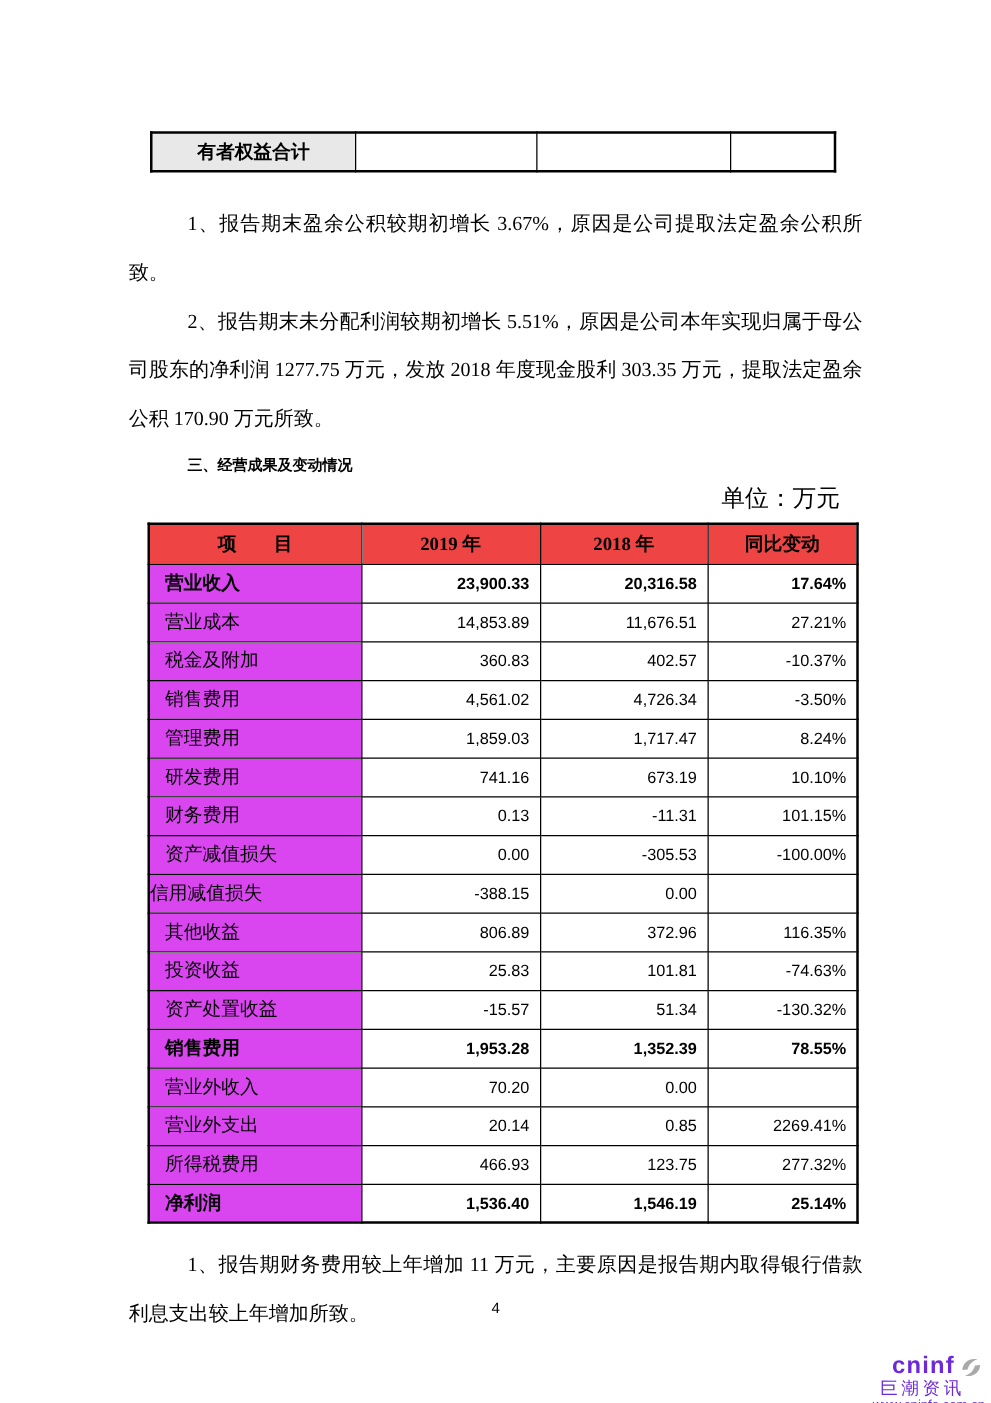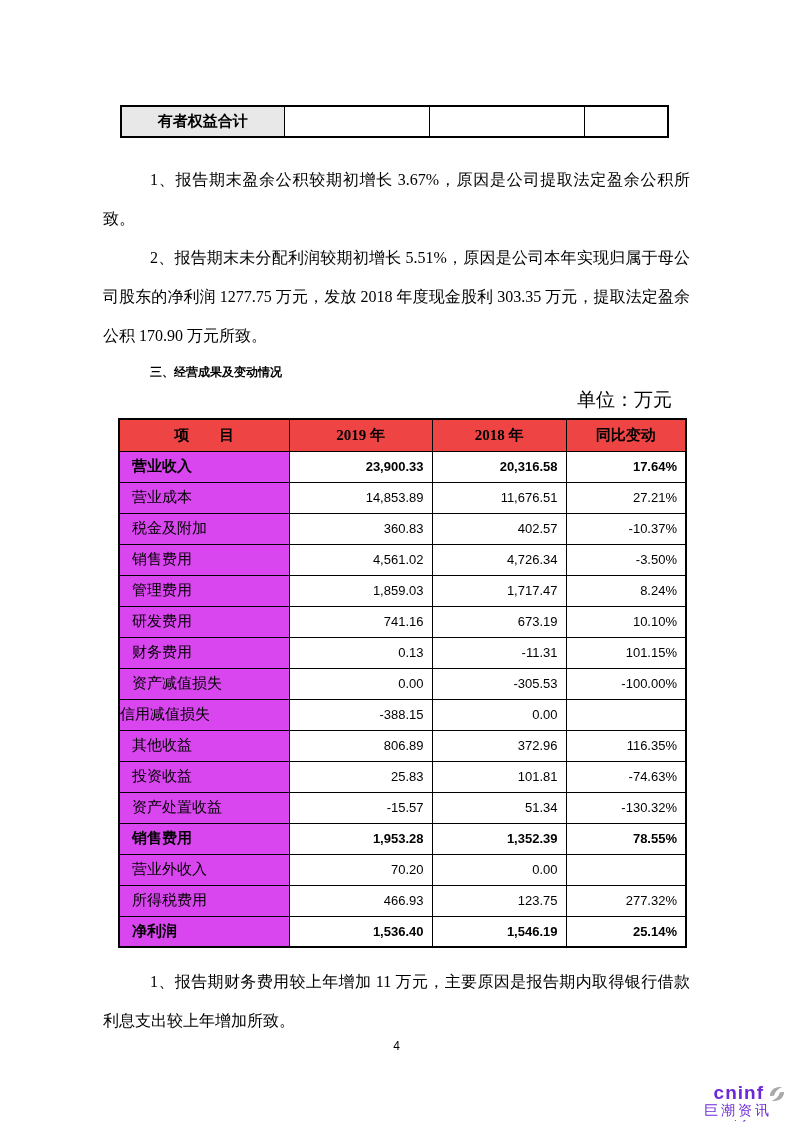--- a/index.html
+++ b/index.html
@@ -263,20 +263,26 @@
             <td class="num-cell">1,352.39</td>
             <td class="num-cell">78.55%</td>
           </tr>
           <tr>
             <td class="label-cell">营业外收入</td>
             <td class="num-cell">70.20</td>
             <td class="num-cell">0.00</td>
             <td class="num-cell"></td>
           </tr>
           <tr>
+            <td class="label-cell">营业外支出</td>
+            <td class="num-cell">20.14</td>
+            <td class="num-cell">0.85</td>
+            <td class="num-cell">2269.41%</td>
+          </tr>
+          <tr>
             <td class="label-cell">所得税费用</td>
             <td class="num-cell">466.93</td>
             <td class="num-cell">123.75</td>
             <td class="num-cell">277.32%</td>
           </tr>
           <tr class="bold-row">
             <td class="label-cell">净利润</td>
             <td class="num-cell">1,536.40</td>
             <td class="num-cell">1,546.19</td>
             <td class="num-cell">25.14%</td>

